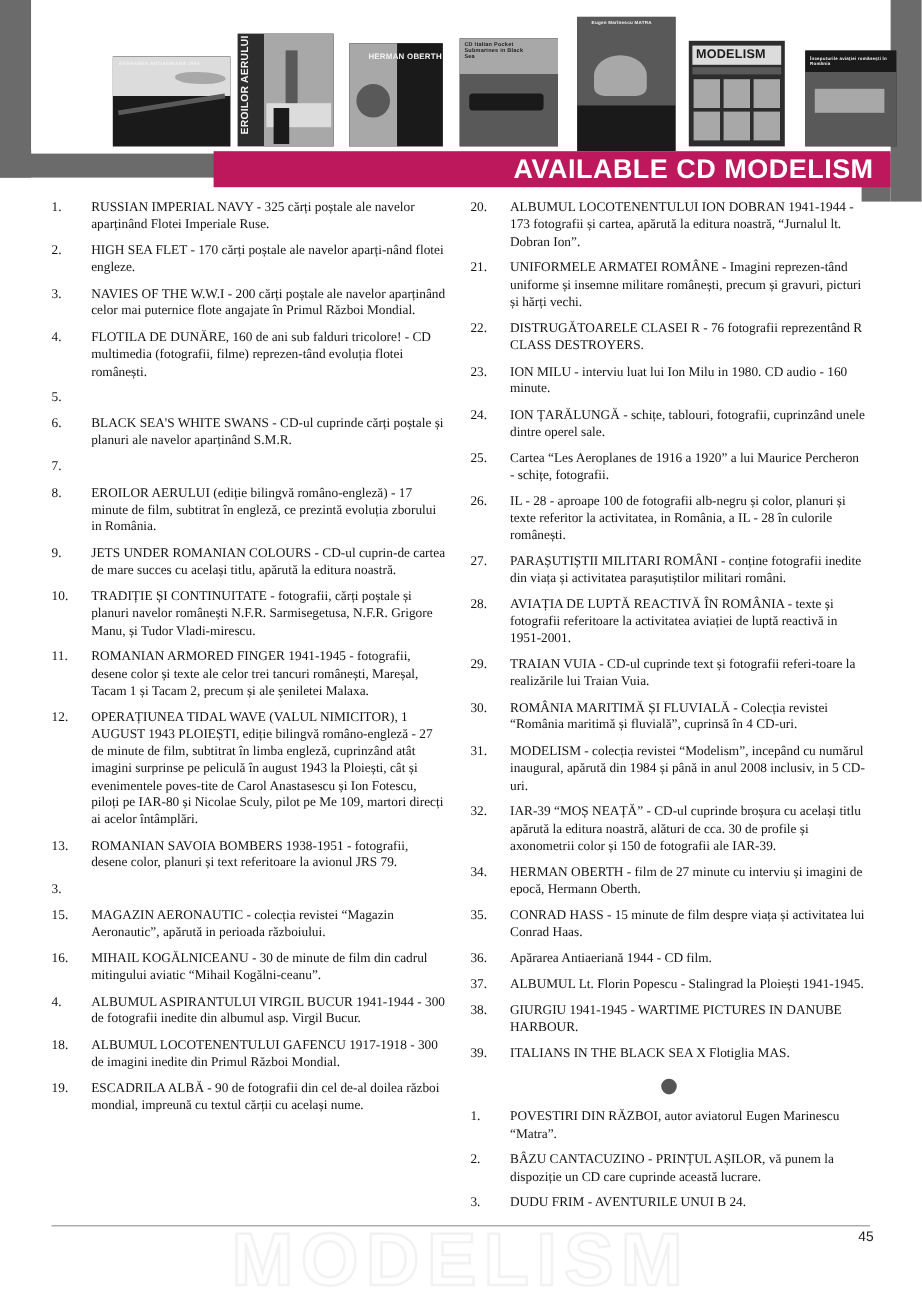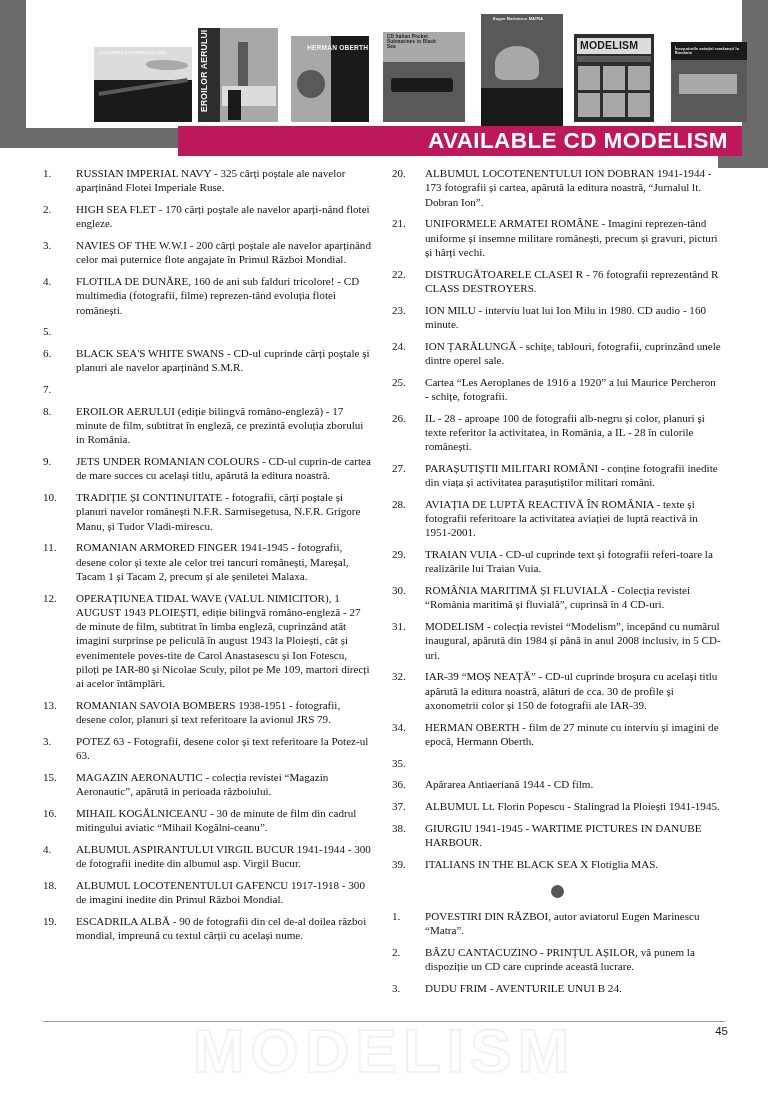--- a/index.html
+++ b/index.html
@@ -301,21 +301,20 @@
         <div class="entry">
           <div class="num">12.</div>
           <div class="txt">OPERAȚIUNEA TIDAL WAVE (VALUL NIMICITOR), 1 AUGUST 1943 PLOIEȘTI, ediție bilingvă româno-engleză - 27 de minute de film, subtitrat în limba engleză, cuprinzând atât imagini surprinse pe peliculă în august 1943 la Ploiești, cât și evenimentele poves-tite de Carol Anastasescu și Ion Fotescu, piloți pe IAR-80 și Nicolae Sculy, pilot pe Me 109, martori direcți ai acelor întâmplări.</div>
         </div>
         <div class="entry">
           <div class="num">13.</div>
           <div class="txt">ROMANIAN SAVOIA BOMBERS 1938-1951 - fotografii, desene color, planuri și text referitoare la avionul JRS 79.</div>
         </div>
         <div class="entry">
           <div class="num">3.</div>
-          <div class="txt">POTEZ 63 - Fotografii, desene color și text referitoare la Potez-ul 63.</div>
         </div>
         <div class="entry">
           <div class="num">15.</div>
           <div class="txt">MAGAZIN AERONAUTIC - colecția revistei “Magazin Aeronautic”, apărută in perioada războiului.</div>
         </div>
         <div class="entry">
           <div class="num">16.</div>
           <div class="txt">MIHAIL KOGĂLNICEANU - 30 de minute de film din cadrul mitingului aviatic “Mihail Kogălni-ceanu”.</div>
         </div>
         <div class="entry">
@@ -383,20 +382,21 @@
         <div class="entry">
           <div class="num">32.</div>
           <div class="txt">IAR-39 “MOȘ NEAȚĂ” - CD-ul cuprinde broșura cu același titlu apărută la editura noastră, alături de cca. 30 de profile și axonometrii color și 150 de fotografii ale IAR-39.</div>
         </div>
         <div class="entry">
           <div class="num">34.</div>
           <div class="txt">HERMAN OBERTH - film de 27 minute cu interviu și imagini de epocă, Hermann Oberth.</div>
         </div>
         <div class="entry">
           <div class="num">35.</div>
+          <div class="txt">CONRAD HASS - 15 minute de film despre viața și activitatea lui Conrad Haas.</div>
         </div>
         <div class="entry">
           <div class="num">36.</div>
           <div class="txt">Apărarea  Antiaeriană 1944 - CD film.</div>
         </div>
         <div class="entry">
           <div class="num">37.</div>
           <div class="txt">ALBUMUL Lt. Florin Popescu - Stalingrad la Ploiești 1941-1945.</div>
         </div>
         <div class="entry">

